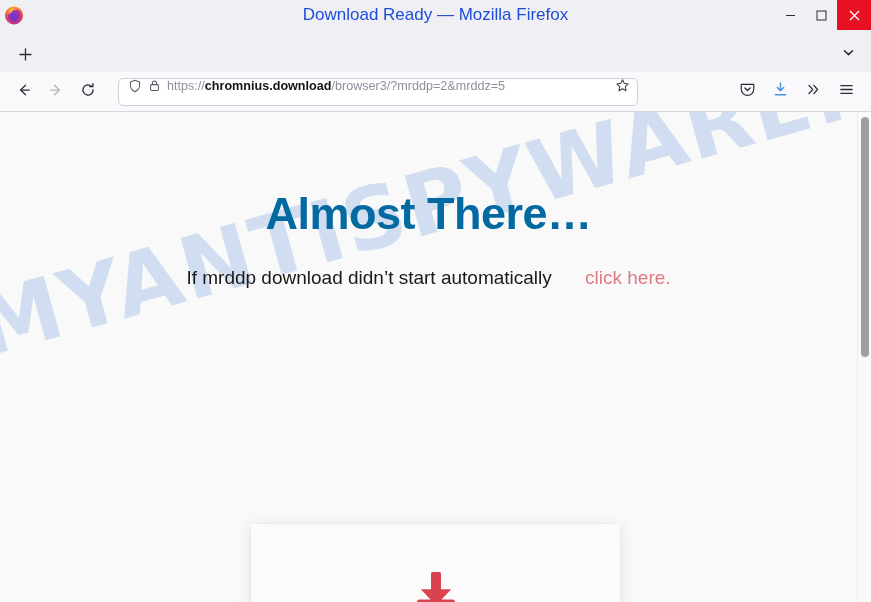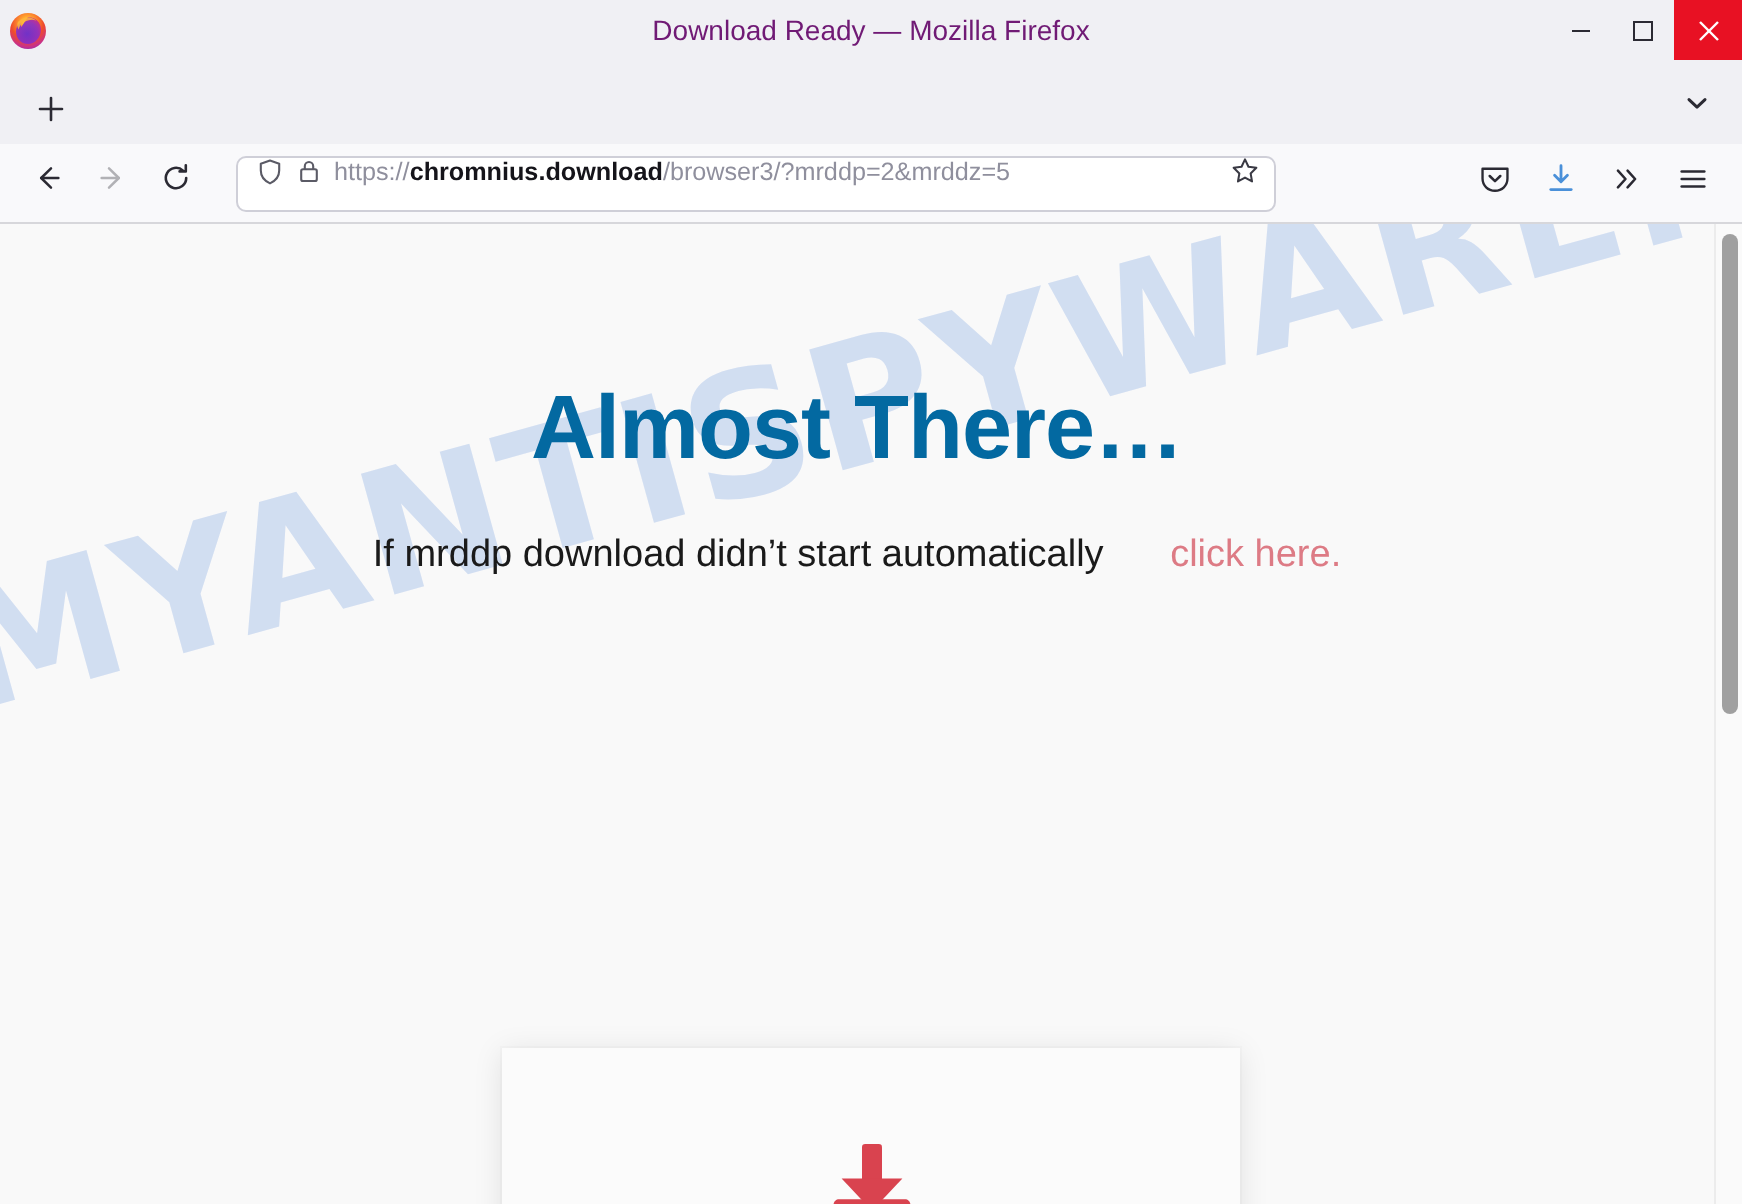--- a/index.html
+++ b/index.html
@@ -41,22 +41,22 @@
     position: relative;
   }
   .titlebar-title {
     position: absolute;
     left: 0;
     right: 0;
     top: 0;
     height: 30px;
     line-height: 30px;
     text-align: center;
-    font-size: 14px;
-    color: #701a75;
+    font-size: 17px;
+    color: #1d4ed8;
     pointer-events: none;
     white-space: nowrap;
     overflow: hidden;
   }
   .win-controls {
     margin-left: auto;
     display: flex;
     height: 30px;
     align-items: stretch;
     z-index: 3;

